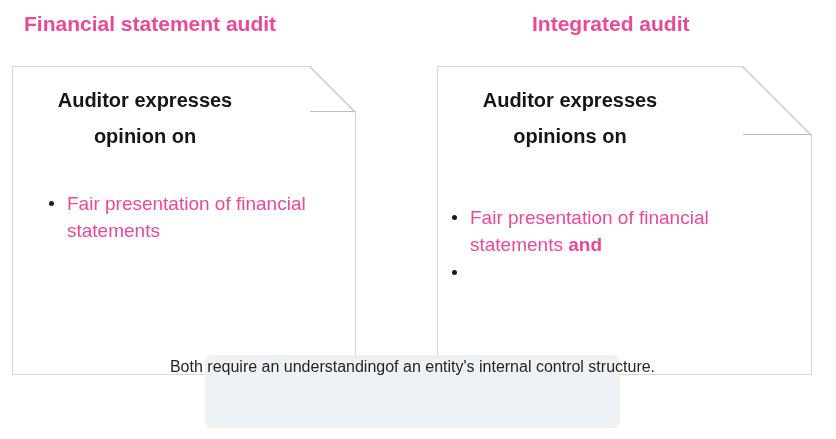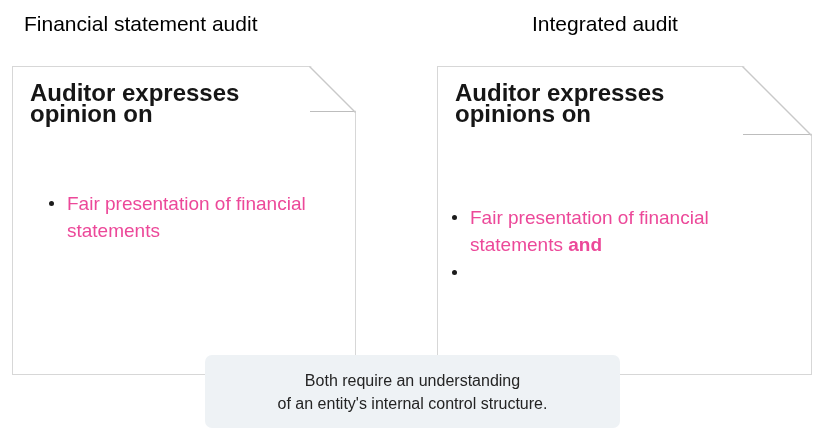--- a/index.html
+++ b/index.html
@@ -15,22 +15,23 @@
     font-family: "Liberation Sans", sans-serif;
     -webkit-font-smoothing: antialiased;
   }
 
   
   .col-header {
     position: absolute;
     top: 10px;
     font-size: 21px;
     line-height: 28px;
-    color: #000000;
+    color: #ec4899;
     white-space: nowrap;
+    font-weight: bold;
   }
   #header-financial { left: 24px; }
   #header-integrated { left: 532px; }
 
   
   .page-card {
     position: absolute;
     top: 66px;
     background: #ffffff;
     box-sizing: border-box;
@@ -97,26 +98,27 @@
     top: 0;
     right: 0;
     pointer-events: none;
   }
 
   
   .card-heading {
     position: absolute;
     left: 18px;
     top: 16px;
-    font-size: 24px;
+    font-size: 20px;
     font-weight: bold;
-    line-height: 21px;
+    line-height: 36px;
     color: #161616;
     white-space: pre-line;
     width: 230px;
+    text-align: center;
   }
   .bullet-list {
     position: absolute;
     margin: 0;
     padding: 0;
     list-style: none;
   }
   #list-financial {
     left: 34px;
     top: 124px;
@@ -151,21 +153,21 @@
   #callout {
     position: absolute;
     left: 205px;
     top: 355px;
     width: 415px;
     height: 73px;
     background: #eef2f5;
     border-radius: 7px;
     box-sizing: border-box;
     display: flex;
-    flex-direction: column;
+    flex-direction: row;
     justify-content: center;
   }
   .callout-line {
     font-size: 16px;
     line-height: 23px;
     color: #242424;
     text-align: center;
     white-space: nowrap;
   }
 </style>

